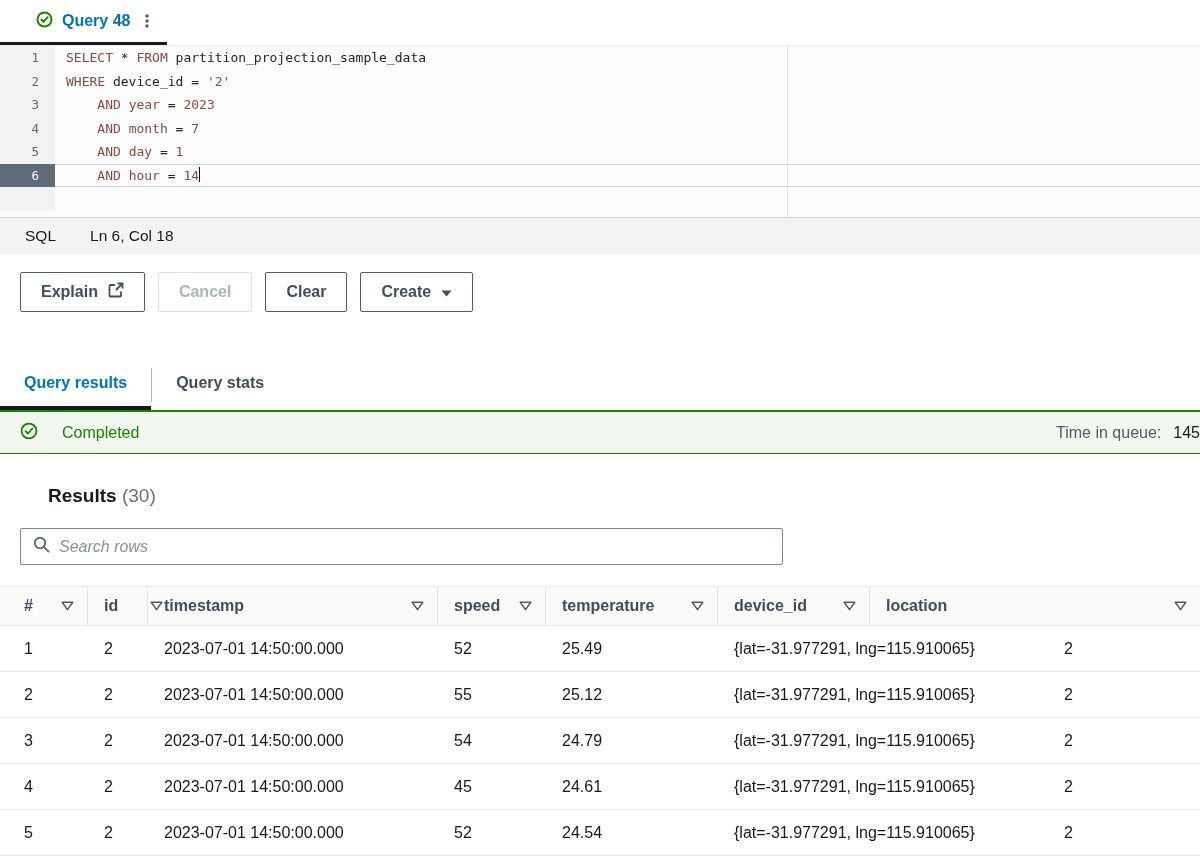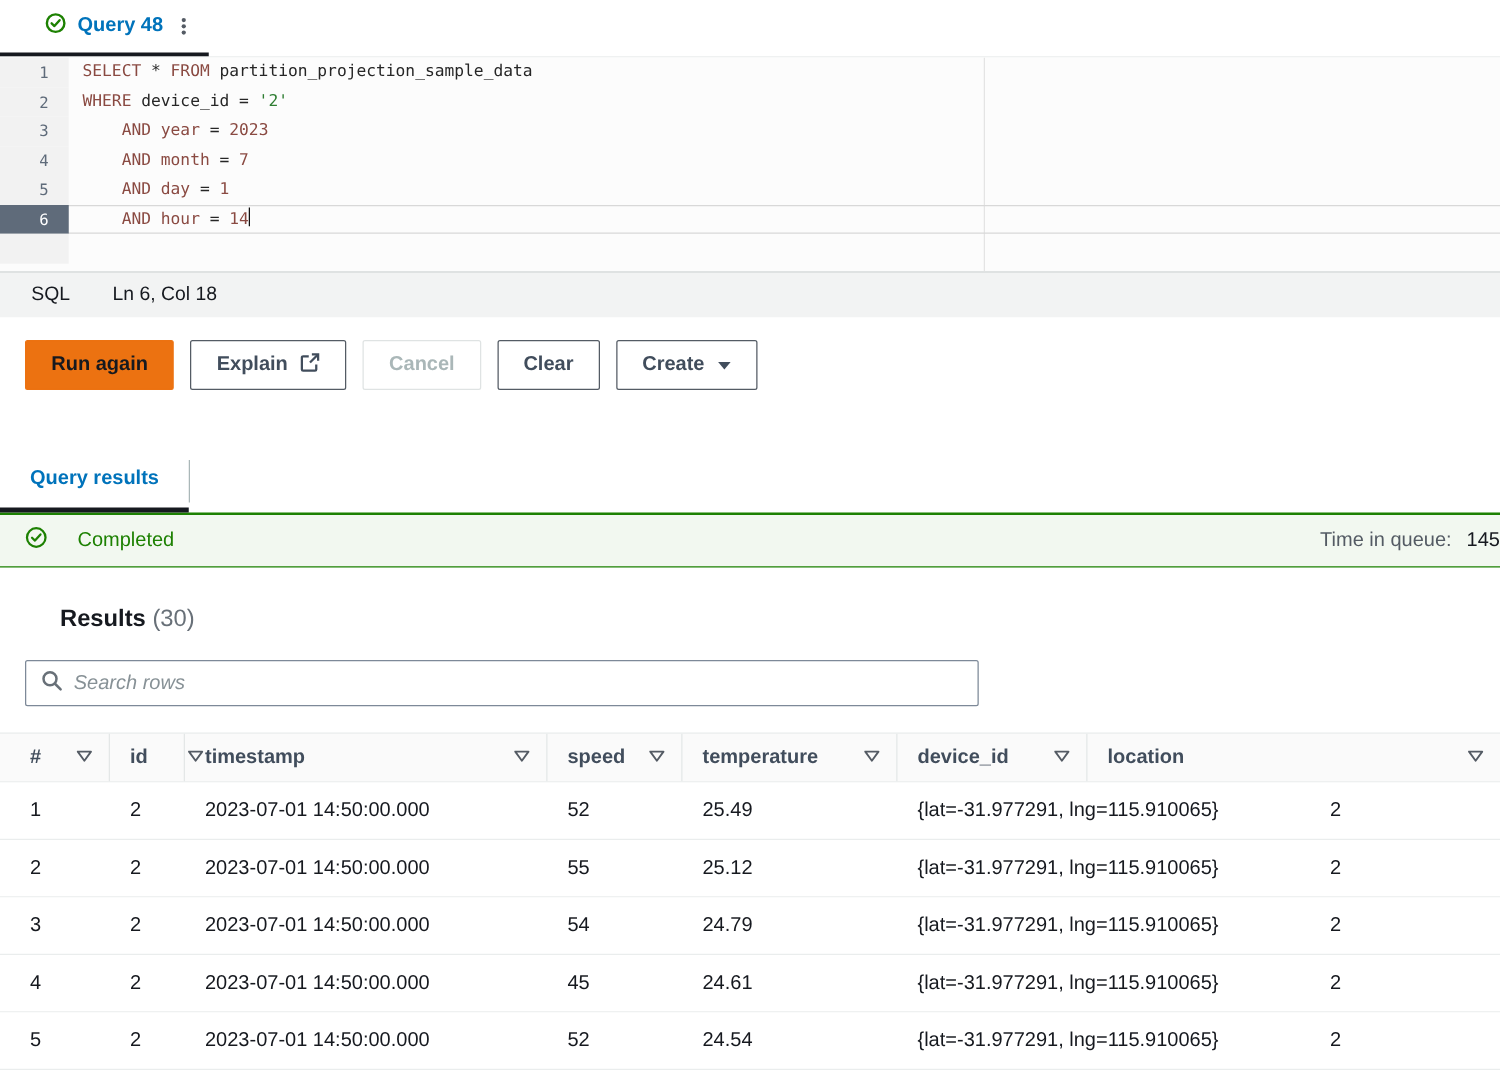--- a/index.html
+++ b/index.html
@@ -145,23 +145,20 @@
       <span class="ed-code"></span>
     </div>
   </div>
 
 <div class="statusbar">
   <span class="lang">SQL</span>
   <span class="pos">Ln 6, Col 18</span>
 </div>
 
 <div class="actions">
-  <button class="btn primary">
-    <span>Run again</span>
-  </button>
   <button class="btn">
     <span>Explain</span>
     <span>
       <svg width="16" height="16" viewBox="0 0 16 16" fill="none" stroke="#414d5c" stroke-width="1.8">
           <path d="M13 9.5v4a1 1 0 0 1-1 1H2.5a1 1 0 0 1-1-1V4a1 1 0 0 1 1-1H7"></path>
           <polyline points="9.5,1.5 14.5,1.5 14.5,6.5"></polyline>
           <line x1="14" y1="2" x2="8" y2="8"></line>
         </svg>
     </span>
   </button>
@@ -177,20 +174,21 @@
       <svg width="11" height="7" viewBox="0 0 11 7">
           <polygon points="0.5,0.5 10.5,0.5 5.5,6.5" fill="#414d5c"></polygon>
         </svg>
     </span>
   </button>
 </div>
 
 <div class="rtabs">
   <div class="rtab active">Query results</div>
   <div class="rtab-divider"></div>
+  <div class="rtab">Query stats</div>
 </div>
 
 <div class="banner">
   <span>
     <svg width="18" height="18" viewBox="0 0 16 16">
         <circle cx="8" cy="8" r="6.6" fill="none" stroke="#1d8102" stroke-width="1.6"></circle>
         <polyline points="5,8.2 7.1,10.2 11,5.8" fill="none" stroke="#1d8102" stroke-width="1.6" stroke-linecap="round" stroke-linejoin="round"></polyline>
       </svg>
   </span>
   <span class="b-status">Completed</span>

